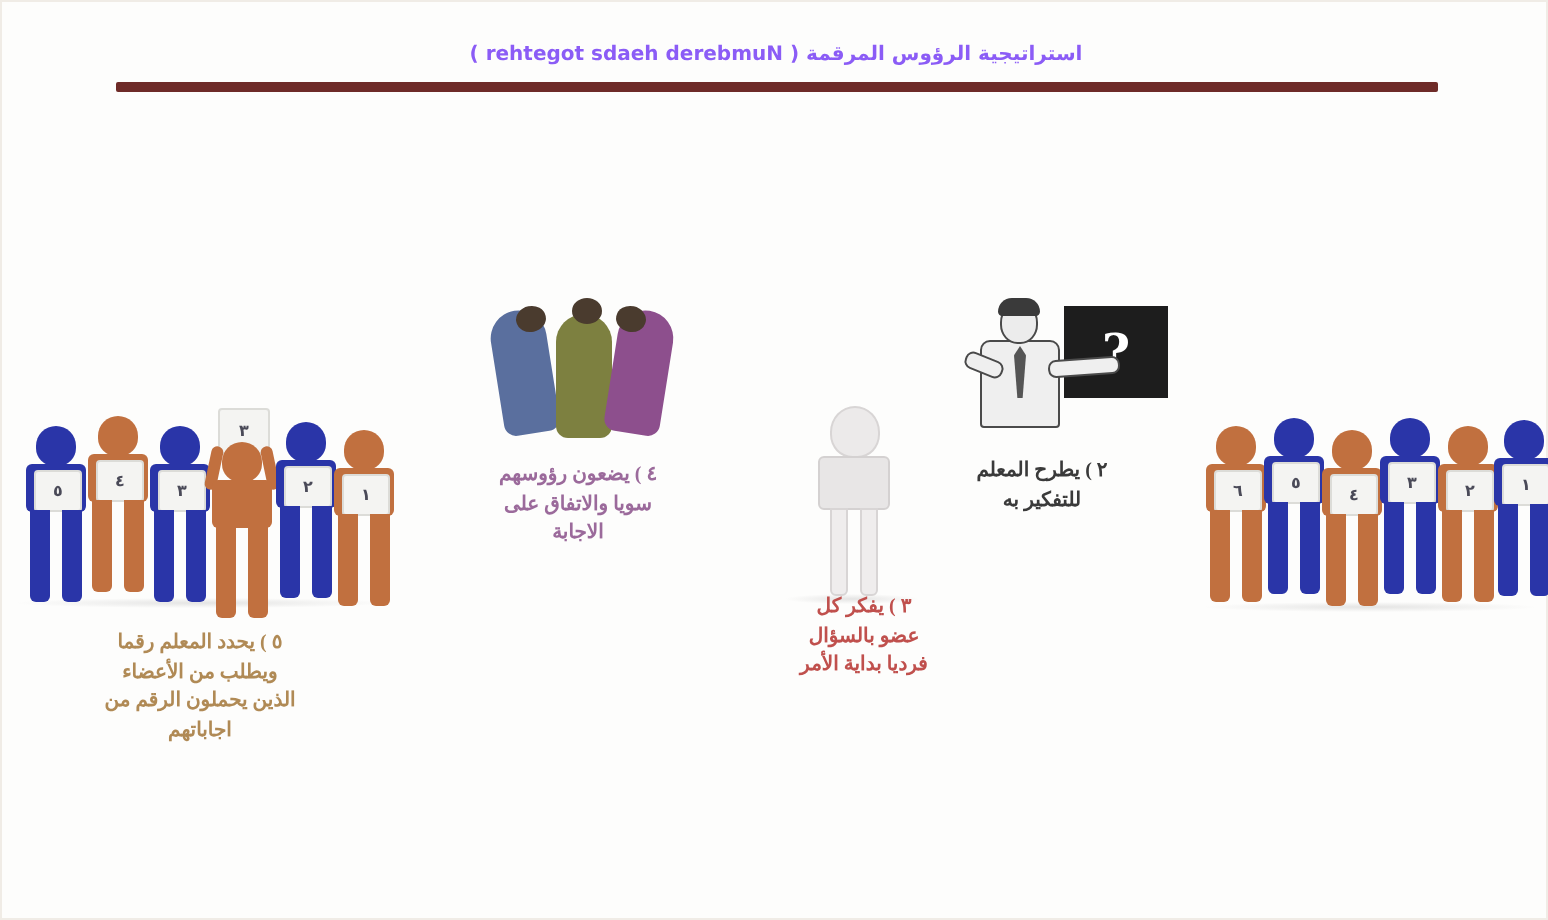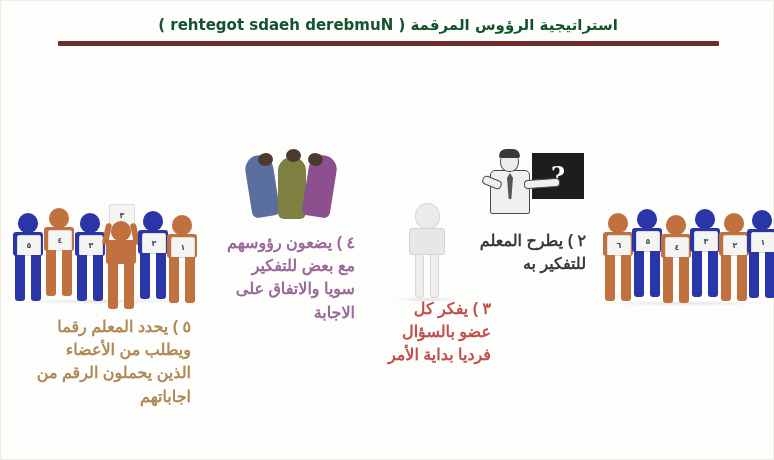--- a/index.html
+++ b/index.html
@@ -26,46 +26,47 @@
   
   .title-wrap {
     position: absolute;
     top: 14px;
     left: 0;
     width: 774px;
     text-align: center;
   }
   .title-text {
     font-family: "DejaVu Sans", sans-serif;
-    font-size: 15px;
+    font-size: 10px;
     font-weight: bold;
-    color: #14532d;
+    color: #8b5cf6;
     direction: rtl;
     unicode-bidi: bidi-override;
     letter-spacing: 0px;
     white-space: nowrap;
   }
   .title-rule {
     position: absolute;
     top: 40px;
     left: 57px;
     width: 661px;
     height: 5px;
     background: #6e2b28;
     border-radius: 1px;
   }
 
   
   .step-caption {
     position: absolute;
     direction: rtl;
+    text-align: center;
     font-weight: bold;
     line-height: 1.45;
-    font-size: 16px;
-    font-family: Liberation Sans, sans-serif;
+    font-size: 10px;
+    font-family: Liberation Serif, serif;
   }
   .step-caption .line { display: block; white-space: nowrap; }
 
   
   .art { position: absolute; }
 
   
   .person { position: absolute; width: 34px; height: 88px; }
   .person .head {
     position: absolute; left: 7px; top: 0;
@@ -270,21 +271,20 @@
 
     <div class="h-body" style="left:32px; bottom:0px; background:#7d8040;"></div>
     <div class="h-head" style="left:40px; top:6px;"></div>
 
     <div class="h-body" style="left:60px; bottom:2px; background:#8d4f8d; transform: rotate(9deg);"></div>
     <div class="h-head" style="left:62px; top:10px; transform: rotate(12deg);"></div>
   </div>
 
   <div class="step-caption" id="cap4" style="left: 222px; top: 230px; width: 132px; color: rgb(155, 106, 155);">
       <span class="line">٤ ) يضعون رؤوسهم</span>
-      <span class="line">مع بعض للتفكير</span>
       <span class="line">سويا والاتفاق على</span>
       <span class="line">الاجابة</span>
     </div>
 
   <div class="art" style="left:6px; top:198px; width:190px; height:108px;">
     <div class="ground" style="left:2px; top:100px; width:184px;"></div>
 
     <div class="person c-blue" style="left:4px;  top:14px;">
       <div class="head"></div>
       <div class="torso"></div>

